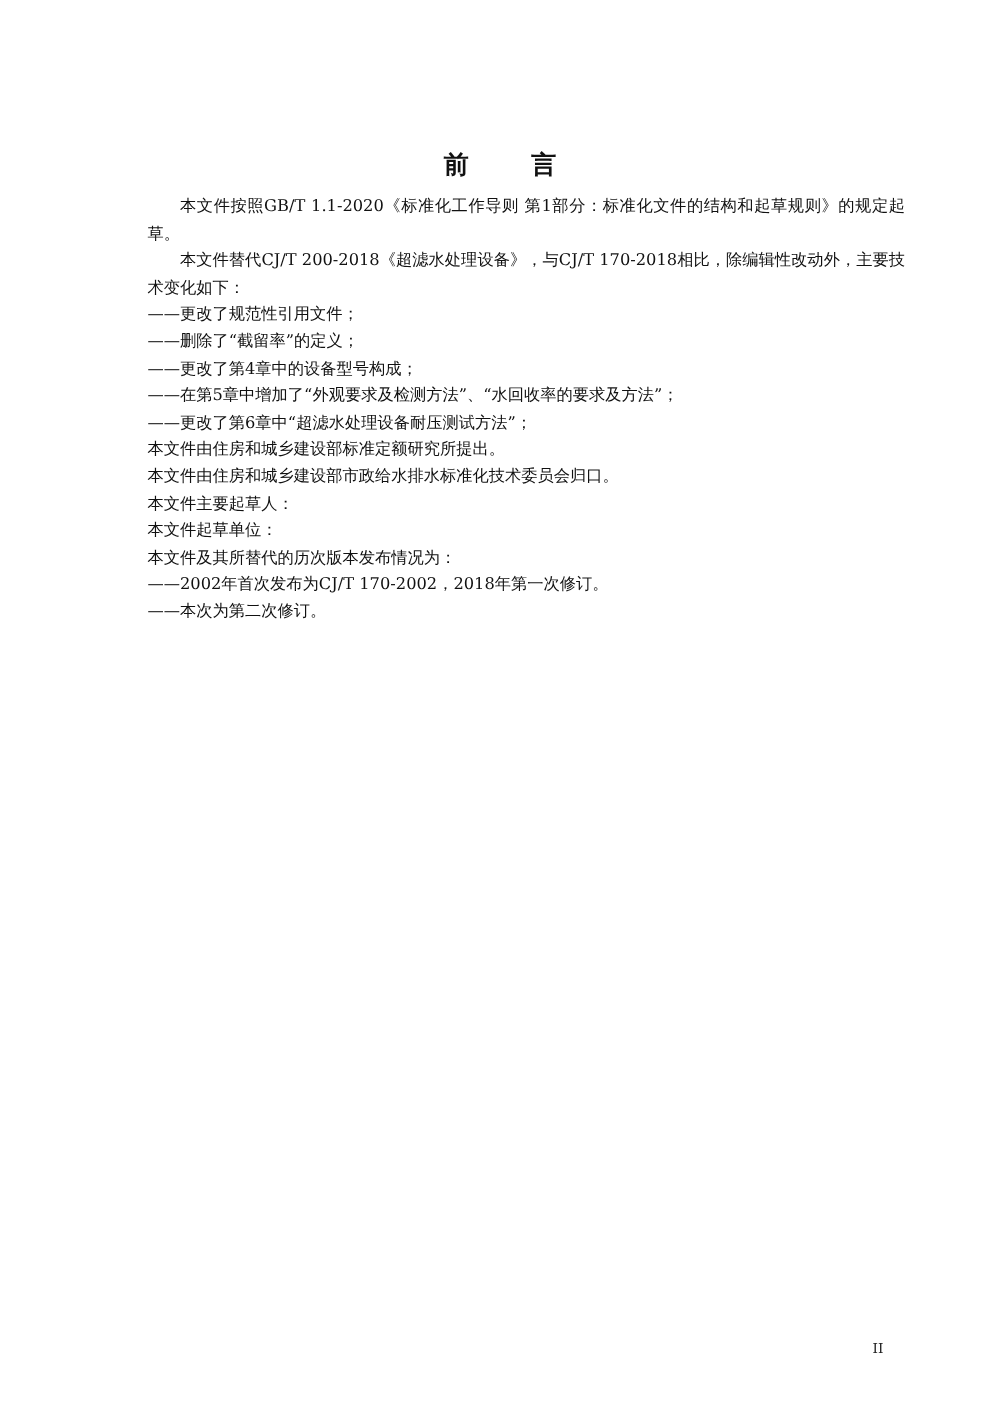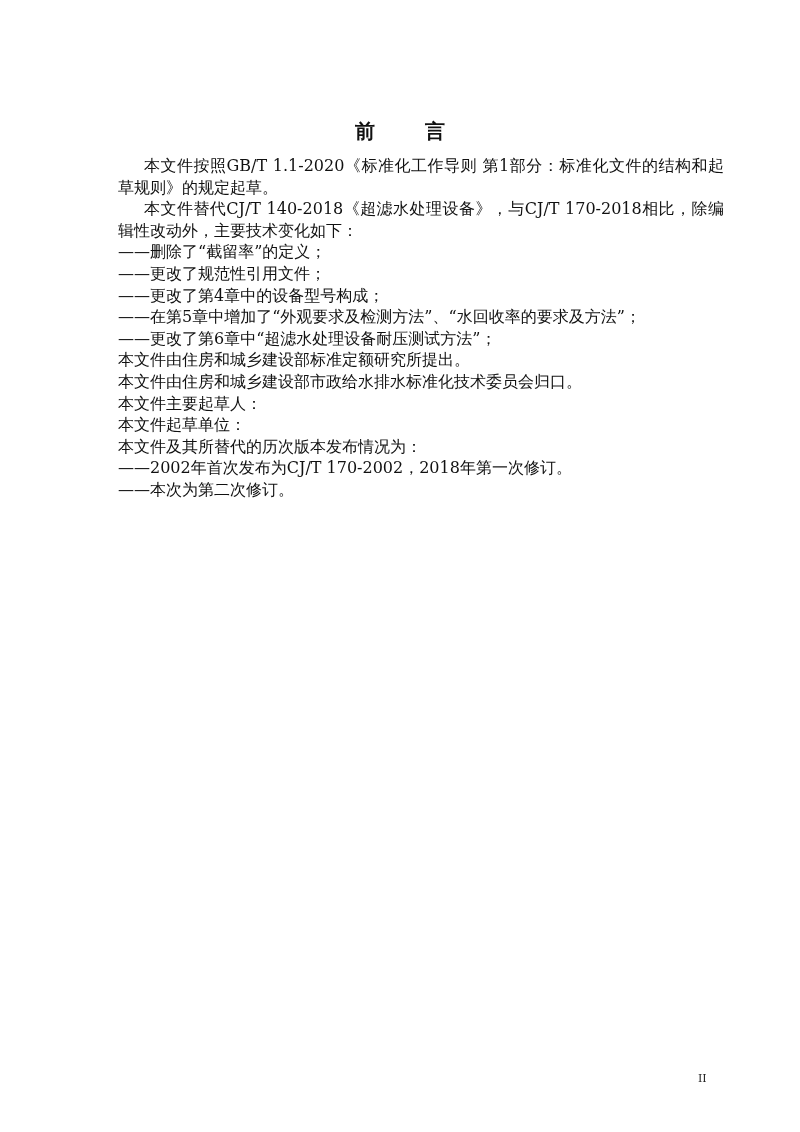--- a/index.html
+++ b/index.html
@@ -5,39 +5,39 @@
   html, body { margin: 0; padding: 0; background: #ffffff; }
   body { width: 800px; height: 1132px; position: relative; overflow: hidden;
          font-family: "DejaVu Serif", "Liberation Serif", serif; color: #111; }
   .page { position: absolute; left: 0; top: 0; width: 800px; height: 892px; }
   .title { position: absolute; top: 118px; left: 0; width: 800px; text-align: center;
            font-family: "DejaVu Sans", "Liberation Sans", sans-serif; font-weight: bold;
            font-size: 20px; letter-spacing: 0; color: #111; }
   .title span { display: inline-block; }
   .title .gap { width: 50px; }
   .body { position: absolute; left: 118px; top: 155px; width: 606px;
-          font-size: 16px; line-height: 21.6px; }
+          font-size: 13px; line-height: 21.6px; }
   .para { margin: 0; text-indent: 26px; text-align: justify; text-align-last: left; }
   .plain { margin: 0; text-indent: 0; padding-left: 0; }
   .dash { margin: 0; padding-left: 0; text-indent: 0; }
   .pagenum { position: absolute; left: 698px; top: 1072px; font-size: 11px; color: #222; }
 </style>
 </head>
 <body>
 
 <div class="page">
   <div class="title">
     <span>前</span><span class="gap"></span><span>言</span>
   </div>
 
   <div class="body">
     <p class="para">本文件按照GB/T 1.1-2020《标准化工作导则 第1部分：标准化文件的结构和起草规则》的规定起草。</p>
-    <p class="para">本文件替代CJ/T 140-2018《超滤水处理设备》，与CJ/T 170-2018相比，除编辑性改动外，主要技术变化如下：</p>
+    <p class="para">本文件替代CJ/T 200-2018《超滤水处理设备》，与CJ/T 170-2018相比，除编辑性改动外，主要技术变化如下：</p>
+    <p class="dash" style="padding-left:0"><span style="display:inline-block;width:0"></span><span>——更改了规范性引用文件；</span></p>
     <p class="dash">——删除了“截留率”的定义；</p>
-    <p class="dash" style="padding-left:0"><span style="display:inline-block;width:0"></span><span>——更改了规范性引用文件；</span></p>
     <p class="dash">——更改了第4章中的设备型号构成；</p>
     <p class="dash">——在第5章中增加了“外观要求及检测方法”、“水回收率的要求及方法”；</p>
     <p class="dash">——更改了第6章中“超滤水处理设备耐压测试方法”；</p>
     <p class="plain">本文件由住房和城乡建设部标准定额研究所提出。</p>
     <p class="plain">本文件由住房和城乡建设部市政给水排水标准化技术委员会归口。</p>
     <p class="plain">本文件主要起草人：</p>
     <p class="plain">本文件起草单位：</p>
     <p class="plain">本文件及其所替代的历次版本发布情况为：</p>
     <p class="dash">——2002年首次发布为CJ/T  170-2002，2018年第一次修订。</p>
     <p class="dash">——本次为第二次修订。</p>

